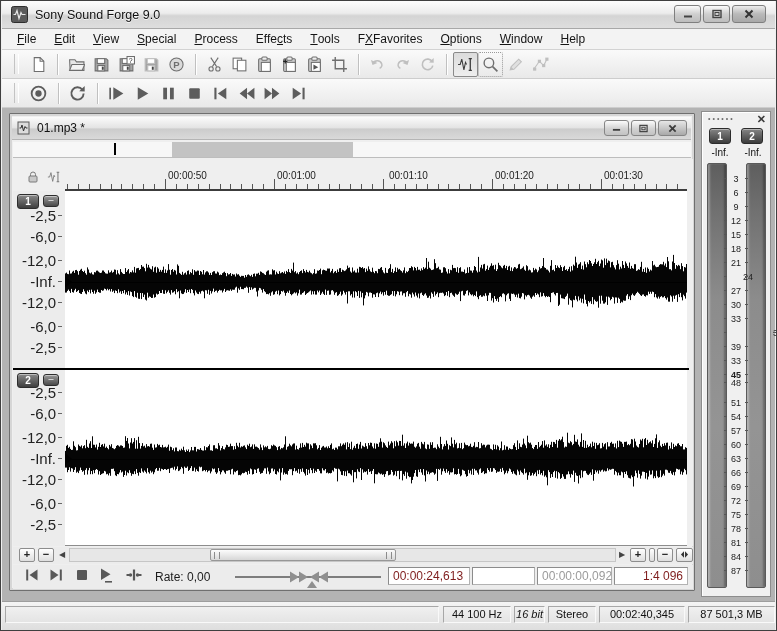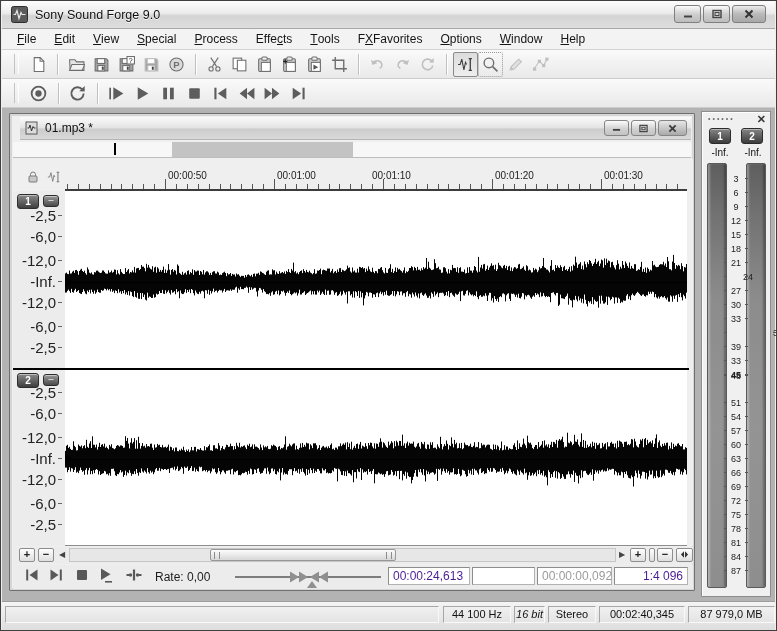--- a/index.html
+++ b/index.html
@@ -39,21 +39,21 @@
   #toolbar-transport .tb-btn{color:#5d5d5d;margin-right:1px;}
   .tb-btn.disabled{color:#bfbfbf;}
   .tb-btn.active{background:linear-gradient(#dcdcdc,#eee);border:1px solid #8a8a8a;border-radius:2px;color:#3c3c3c;}
   .tb-btn.focusbox{border:1px dotted #999;border-radius:2px;}
   .tb-sep{width:1px;height:21px;background:#c0c0c0;box-shadow:1px 0 0 #fff;margin:0 6px;flex:0 0 auto;}
   
   .mdi{position:absolute;left:1px;top:107px;right:1px;height:493px;background:#b3b3b3;}
   
   .docwin{position:absolute;left:7px;top:5px;width:686px;height:478px;
     background:#efefef;border:1px solid #6f6f6f;box-shadow:inset 0 0 0 2px #d6d6d6;border-radius:1px;}
-  .doc-titlebar{position:absolute;left:10px;top:3px;right:3px;height:23px;
+  .doc-titlebar{position:absolute;left:2px;top:3px;right:3px;height:23px;
     background:linear-gradient(#fbfbfb,#e4e4e4 48%,#cccccc 55%,#d9d9d9);
     border-bottom:1px solid #b5b5b5;display:flex;align-items:center;}
   .doc-icon{width:16px;height:16px;margin:0 5px 0 4px;}
   .doc-title{font-size:12px;color:#111;}
   .doc-btns{position:absolute;right:4px;top:3px;display:flex;gap:2px;}
   .doc-btn{width:25px;height:16px;border:1px solid #858585;border-radius:3px;
     background:linear-gradient(#fcfcfc,#d2d2d2 55%,#c2c2c2);display:flex;align-items:center;justify-content:center;color:#3d3d3d;}
   .doc-btn.close{width:29px;background:linear-gradient(#e6e6e6,#a9a9a9);}
   .doc-btn svg{width:11px;height:9px;}
   .overview{position:absolute;left:3px;top:28px;right:3px;height:16px;background:#f7f7f7;
@@ -95,21 +95,21 @@
   .transportrow{position:absolute;left:3px;top:451px;width:680px;height:24px;background:#ececec;}
   .mini-btn{position:absolute;top:2px;width:22px;height:20px;display:flex;align-items:center;justify-content:center;color:#585858;}
   .mini-btn svg{width:18px;height:18px;}
   .rate-label{position:absolute;left:142px;top:5px;font-size:12px;color:#1c1c1c;}
   .shuttle-wrap{position:absolute;left:222px;top:0;width:146px;height:24px;}
   .shuttle-line{position:absolute;left:0;top:11px;width:146px;height:1.5px;background:#7d7d7d;}
   .shuttle-ico{position:absolute;left:52px;top:3.5px;width:44px;height:16px;}
   .shuttle-tri{position:absolute;left:72px;top:16px;width:0;height:0;
     border-left:5px solid transparent;border-right:5px solid transparent;border-bottom:7px solid #8f8f8f;}
   .tfield{position:absolute;top:2px;height:18px;background:#fff;border:1px solid #b2b2b2;
-    border-top-color:#8c8c8c;border-left-color:#8c8c8c;font-size:12px;line-height:16px;padding:0 4px;color:#4c1d95;}
+    border-top-color:#8c8c8c;border-left-color:#8c8c8c;font-size:12px;line-height:16px;padding:0 4px;color:#7f1d1d;}
   .tfield.dim{color:#9b9b9b;}
   .tfield.right{text-align:right;}
   
   .meters{position:absolute;left:699px;top:3px;width:70px;height:486px;background:#f0f0f0;
     border:1px solid #8c8c8c;box-shadow:inset 1px 1px 0 #fff;}
   .m-grip{position:absolute;left:6px;top:3px;font-size:7px;letter-spacing:2px;color:#6f6f6f;}
   .m-close{position:absolute;right:4px;top:0;font-size:11px;font-weight:bold;color:#3a3a3a;line-height:14px;}
   .meter-chan{position:absolute;top:16px;width:22px;height:16px;border:1px solid #2c2c2c;border-radius:3px;
     background:linear-gradient(#858585,#3c3c3c);color:#fff;font-size:10px;font-weight:bold;line-height:15px;
     text-align:center;box-shadow:inset 0 1px 0 rgba(255,255,255,.4);}
@@ -580,21 +580,21 @@
             <span class="rtick" style="left: 568.7px;"></span>
             <span class="rtick" style="left: 579.6px;"></span>
             <span class="rtick" style="left: 590.5px;"></span>
             <span class="rtick" style="left: 601.4px;"></span>
             <span class="rtick" style="left: 612.3px;"></span>
             <span class="rtick major" style="left: 100px;"></span>
             <span class="ruler-label" style="left: 103px;">00:00:50</span>
             <span class="rtick major" style="left: 209px;"></span>
             <span class="ruler-label" style="left: 212px;">00:01:00</span>
             <span class="rtick major" style="left: 318px;"></span>
-            <span class="ruler-label" style="left: 307px;">00:01:10</span>
+            <span class="ruler-label" style="left: 324px;">00:01:10</span>
             <span class="rtick major" style="left: 427px;"></span>
             <span class="ruler-label" style="left: 430px;">00:01:20</span>
             <span class="rtick major" style="left: 536px;"></span>
             <span class="ruler-label" style="left: 539px;">00:01:30</span>
           </div>
         <div class="labelcol" id="labelcol">
             <span class="chan-btn" style="top: 3px;">1</span>
             <span class="chan-min" style="top: 4px;">–</span>
             <span class="dblabel" style="top: 19px;">-2,5</span>
             <span class="dblabel" style="top: 40px;">-6,0</span>
@@ -710,21 +710,21 @@
           <span class="mnum" style="top: 82px;">18</span>
           <span class="mnum" style="top: 96px;">21</span>
           <span class="mnum" style="top: 110px; padding-left: 16px;">24</span>
           <span class="mnum" style="top: 124px;">27</span>
           <span class="mnum" style="top: 138px;">30</span>
           <span class="mnum" style="top: 152px;">33</span>
           <span class="mnum" style="top: 166px; padding-left: 46px;">36</span>
           <span class="mnum" style="top: 180px;">39</span>
           <span class="mnum" style="top: 194px;">33</span>
           <span class="mnum" style="top: 208px; font-weight: bold;">45</span>
-          <span class="mnum" style="top: 209px;">48</span>
+          <span class="mnum" style="top: 216px;">48</span>
           <span class="mnum" style="top: 236px;">51</span>
           <span class="mnum" style="top: 250px;">54</span>
           <span class="mnum" style="top: 264px;">57</span>
           <span class="mnum" style="top: 278px;">60</span>
           <span class="mnum" style="top: 292px;">63</span>
           <span class="mnum" style="top: 306px;">66</span>
           <span class="mnum" style="top: 320px;">69</span>
           <span class="mnum" style="top: 334px;">72</span>
           <span class="mnum" style="top: 348px;">75</span>
           <span class="mnum" style="top: 362px;">78</span>
@@ -734,15 +734,15 @@
         </div>
     </div>
   </div>
 
   <div class="statusbar" id="statusbar">
     <span class="status-cell" style="left:3px;width:434px"></span>
   <span class="status-cell" style="left: 441px; width: 68px;">44 100 Hz</span>
       <span class="status-cell" style="left: 512px; width: 31px; font-style: italic;">16 bit</span>
       <span class="status-cell" style="left: 546px; width: 48px;">Stereo</span>
       <span class="status-cell" style="left: 597px; width: 86px;">00:02:40,345</span>
-      <span class="status-cell" style="left: 686px; width: 87px;">87 979,0 MB</span>
+      <span class="status-cell" style="left: 686px; width: 87px;">87 501,3 MB</span>
     </div>
 </div>
 
 </body></html>

